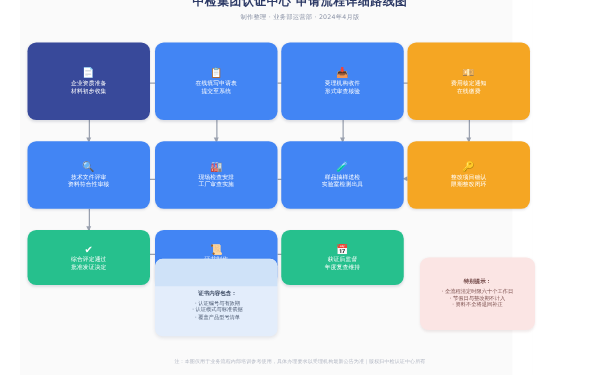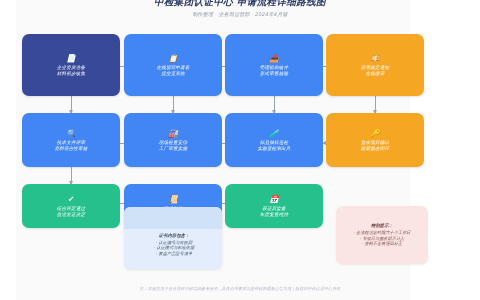--- a/index.html
+++ b/index.html
@@ -13,21 +13,20 @@
     font-family: "DejaVu Sans", "Liberation Sans", sans-serif;
     overflow: hidden;
   }
 
   #page {
     position: relative;
     width: 426px;
     height: 300px;
     background: #fafafa;
     box-sizing: border-box;
-    font-style: italic;
   }
 
   
   .gutter-left, .gutter-right {
     position: absolute;
     top: 0;
     width: 16px;
     height: 300px;
     background: #ffffff;
   }

